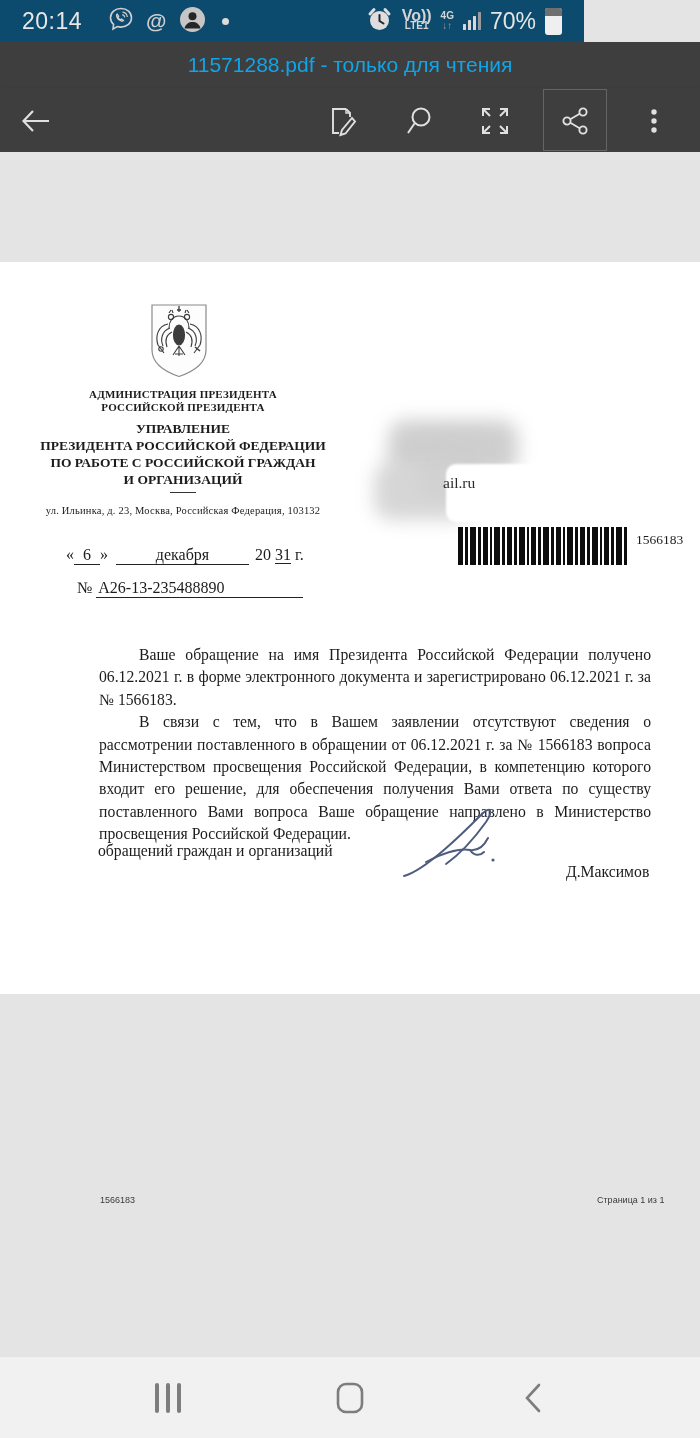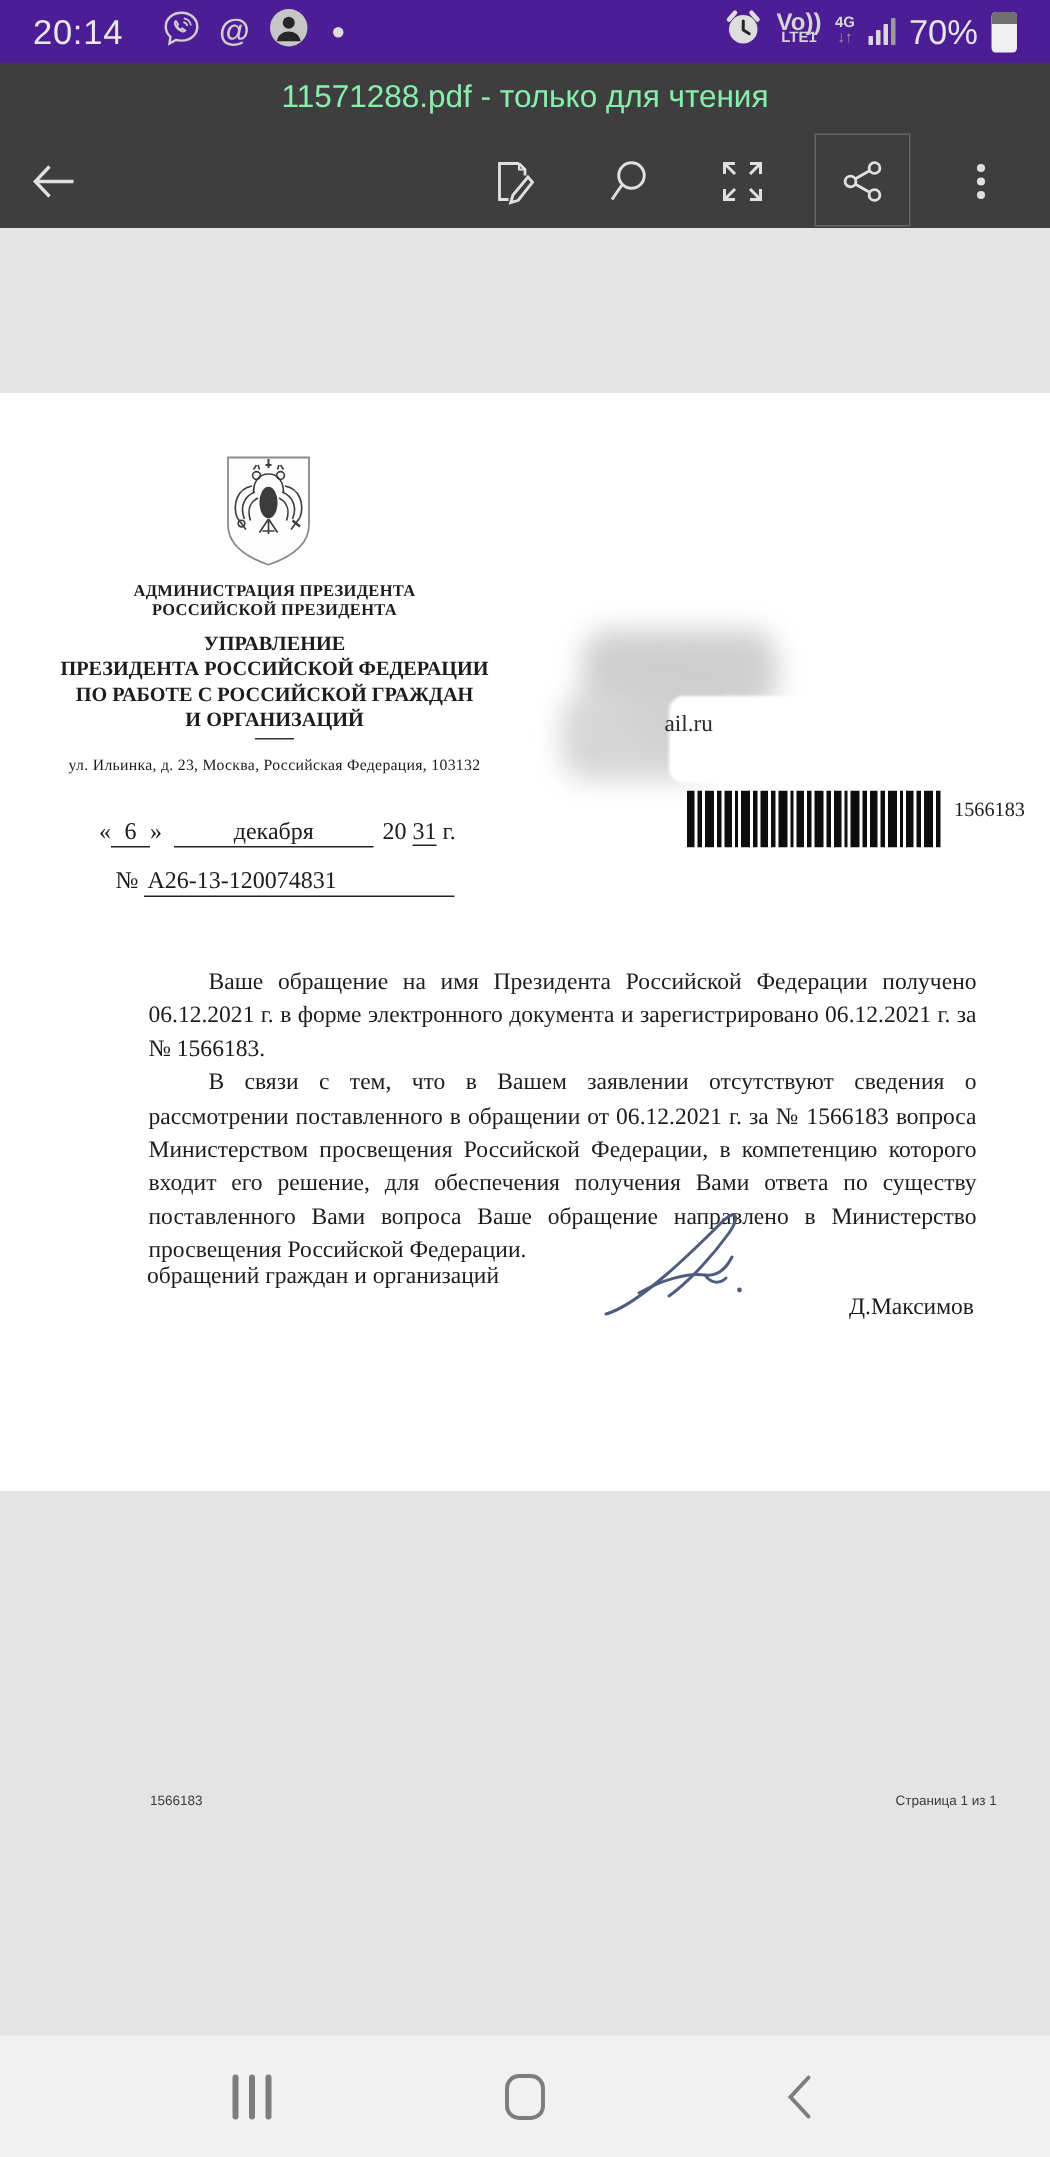--- a/index.html
+++ b/index.html
@@ -3,22 +3,22 @@
 <meta charset="utf-8">
 <style>
   * { margin:0; padding:0; box-sizing:border-box; }
   html,body { background:#000; }
   #screen {
     position:relative; width:700px; height:1438px; overflow:hidden;
     font-family:"Liberation Sans", sans-serif; background:#e4e4e4;
   }
   
   .status-bar {
-    position:absolute; top:0; left:0; width:700px; height:42px;
-    background:#4c1d95; display:flex; align-items:center; padding:0 22px;
+    position:absolute; top:0; left:0; width:584px; height:42px;
+    background:#0c4a6e; display:flex; align-items:center; padding:0 22px;
     color:#d9d9d9;
   }
   .sb-time { font-size:23px; color:#e8e8e8; letter-spacing:0.5px; margin-right:14px; }
   .sb-left { display:flex; align-items:center; gap:12px; }
   .sb-right { margin-left:auto; display:flex; align-items:center; gap:9px; }
   .sb-at { font-size:21px; color:#cfcfcf; font-weight:bold; }
   .sb-dot { width:7px; height:7px; border-radius:50%; background:#dcdcdc; margin-left:4px;}
   .sb-stack { display:flex; flex-direction:column; align-items:center; line-height:10px; }
   .sb-stack .s1 { font-size:16px; font-weight:bold; color:#d5d5d5; }
   .sb-stack .s2 { font-size:10px; font-weight:bold; color:#d5d5d5; }
@@ -27,21 +27,21 @@
   .sb-batt .empty { position:absolute; top:0; left:0; right:0; height:30%; background:#6f6f6f; }
   .sig-bars { display:flex; align-items:flex-end; gap:2px; height:18px; }
   .sig-bars i { display:block; width:3px; background:#d8d8d8; border-radius:0.5px;}
   .sig-bars i:nth-child(1){height:6px;} .sig-bars i:nth-child(2){height:10px;}
   .sig-bars i:nth-child(3){height:14px;} .sig-bars i:nth-child(4){height:18px; background:#9a9a9a;}
   
   .app-title-bar {
     position:absolute; top:42px; left:0; width:700px; height:46px;
     background:#3e3e3e; display:flex; align-items:center; justify-content:center;
   }
-  .app-title { color:#86efac; font-size:21px; }
+  .app-title { color:#0ea5e9; font-size:21px; }
   .toolbar {
     position:absolute; top:88px; left:0; width:700px; height:64px; background:#3e3e3e;
     box-shadow:0 3px 5px rgba(0,0,0,0.25);
   }
   .tb-btn { position:absolute; top:6px; width:56px; height:54px; display:flex; align-items:center; justify-content:center; }
   .tb-back { left:8px; }
   .tb-edit { left:313px; } .tb-search { left:392px; } .tb-full { left:467px; }
   .tb-share { left:547px; } .tb-more { left:626px; }
   .share-focus { position:absolute; left:543px; top:1px; width:64px; height:62px; border:1px solid #646464; }
   
@@ -278,21 +278,21 @@
             <rect x="166" y="0" width="3" height="38"></rect>
         </svg>
       </div>
       <div class="barcode-num">1566183</div>
 
       <div class="date-row">
         <span>«</span><span class="day-u">6</span><span>»</span><span class="month-u">декабря</span><span class="yr">20</span> <span class="u">31</span> <span>г.</span>
       </div>
 
       <div class="ref-row">
-        <span>№</span> <span class="ref-u">А26-13-120074831</span>
+        <span>№</span> <span class="ref-u">А26-13-235488890</span>
       </div>
 
       <div class="body-text">
         <p>Ваше обращение на имя Президента Российской Федерации получено 06.12.2021 г. в форме электронного документа и зарегистрировано 06.12.2021 г. за № 1566183.</p>
         <p>В связи с тем, что в Вашем заявлении отсутствуют сведения о рассмотрении поставленного в обращении от 06.12.2021 г. за № 1566183 вопроса Министерством просвещения Российской Федерации, в компетенцию которого входит его решение, для обеспечения получения Вами ответа по существу поставленного Вами вопроса Ваше обращение направлено в Министерство просвещения Российской Федерации.</p>
       </div>
 
       <div class="sig-title">
         <div>обращений граждан и организаций</div>
       </div>

